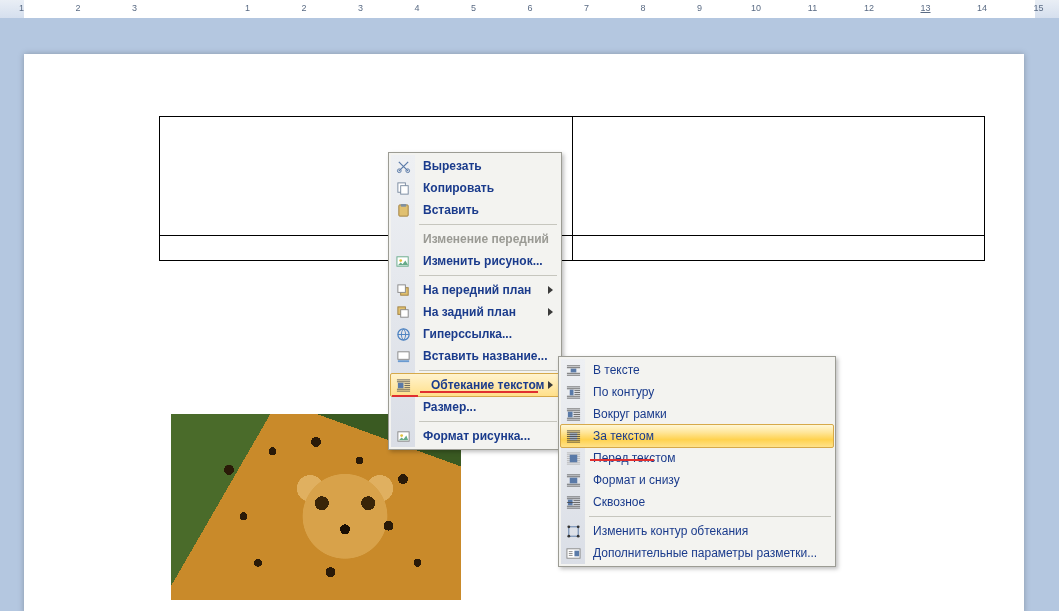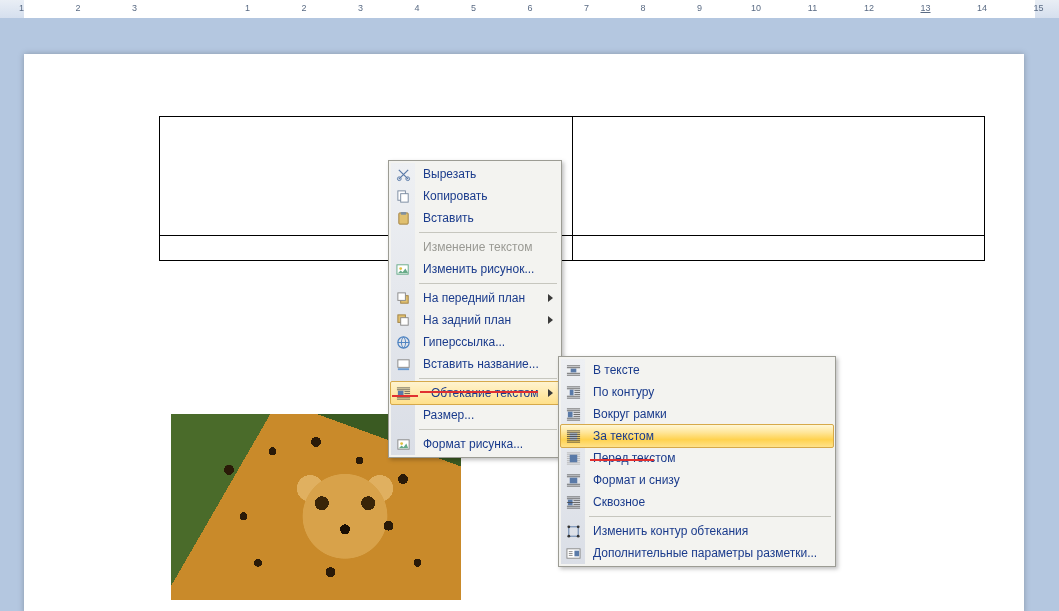--- a/index.html
+++ b/index.html
@@ -29,21 +29,21 @@
     radial-gradient(circle 5px at 75% 60%,#2a1a08 99%,transparent),
     radial-gradient(circle 4px at 30% 80%,#2a1a08 99%,transparent),
     radial-gradient(circle 5px at 55% 85%,#2a1a08 99%,transparent),
     radial-gradient(circle 4px at 85% 80%,#2a1a08 99%,transparent),
     radial-gradient(circle 7px at 52% 48%,#3a2508 99%,transparent),
     radial-gradient(circle 7px at 68% 48%,#3a2508 99%,transparent),
     radial-gradient(circle 5px at 60% 62%,#1a0f04 99%,transparent);
   }
   
   .menu { position:absolute; background:#f3f3f0; border:1px solid #9c9c94; box-shadow:2px 2px 4px rgba(0,0,0,.25); padding:2px; }
-  .menu1 { top:160px; left:388px; width:168px; }
+  .menu1 { top:152px; left:388px; width:168px;font-weight:bold; }
   .menu2 { top:356px; left:558px; width:272px; }
   .menu .iconcol { position:absolute; top:2px; bottom:2px; left:2px; width:24px; background:linear-gradient(#eef0f3,#dadee6); }
   .item { position:relative; height:22px; line-height:22px; padding-left:32px; padding-right:20px; color:#1a3b8c; cursor:default; white-space:nowrap; }
   .item.disabled { color:#9a9a94; }
   .item.hover { background:linear-gradient(#fff7d6,#ffe69a,#ffd24f,#ffe28a); border:1px solid #d6a94a; border-radius:2px; margin:-1px; padding-right:19px; height:22px; }
   .item.hover-main { background:linear-gradient(#fff3cf,#ffe08a); border:1px solid #d6a94a; border-radius:2px; margin:-1px; padding-left:40px; padding-right:19px; height:22px; }
   .sep { height:1px; margin:3px 2px 3px 28px; background:#c6c6be; }
   .arrow { position:absolute; right:6px; top:7px; width:0; height:0; border-top:4px solid transparent; border-bottom:4px solid transparent; border-left:5px solid #3a3a3a; }
   .ic { position:absolute; left:0; top:0; width:24px; height:22px; display:flex; align-items:center; justify-content:center; }
   .ic svg { width:15px; height:15px; }
@@ -121,21 +121,21 @@
     <span class="ic">
         <svg viewBox="0 0 16 16">
           <rect x="3" y="2" width="10" height="12" rx="1" fill="#e0c070" stroke="#a08040"></rect>
           <rect x="5" y="1" width="6" height="3" rx="1" fill="#8090a0"></rect>
         </svg>
       </span>
     <span>Вставить</span>
   </div>
   <div class="sep"></div>
   <div class="item disabled">
-    <span>Изменение текстом</span>
+    <span>Изменение передний</span>
   </div>
   <div class="item">
     <span class="ic">
         <svg viewBox="0 0 16 16">
           <rect x="1" y="3" width="12" height="10" fill="#fff" stroke="#6a8"></rect>
           <circle cx="5" cy="7" r="1.5" fill="#e0c040"></circle>
           <path d="M2 12l3-3 2 2 3-4 3 5z" fill="#6a8"></path>
         </svg>
       </span>
     <span>Изменить рисунок...</span>

